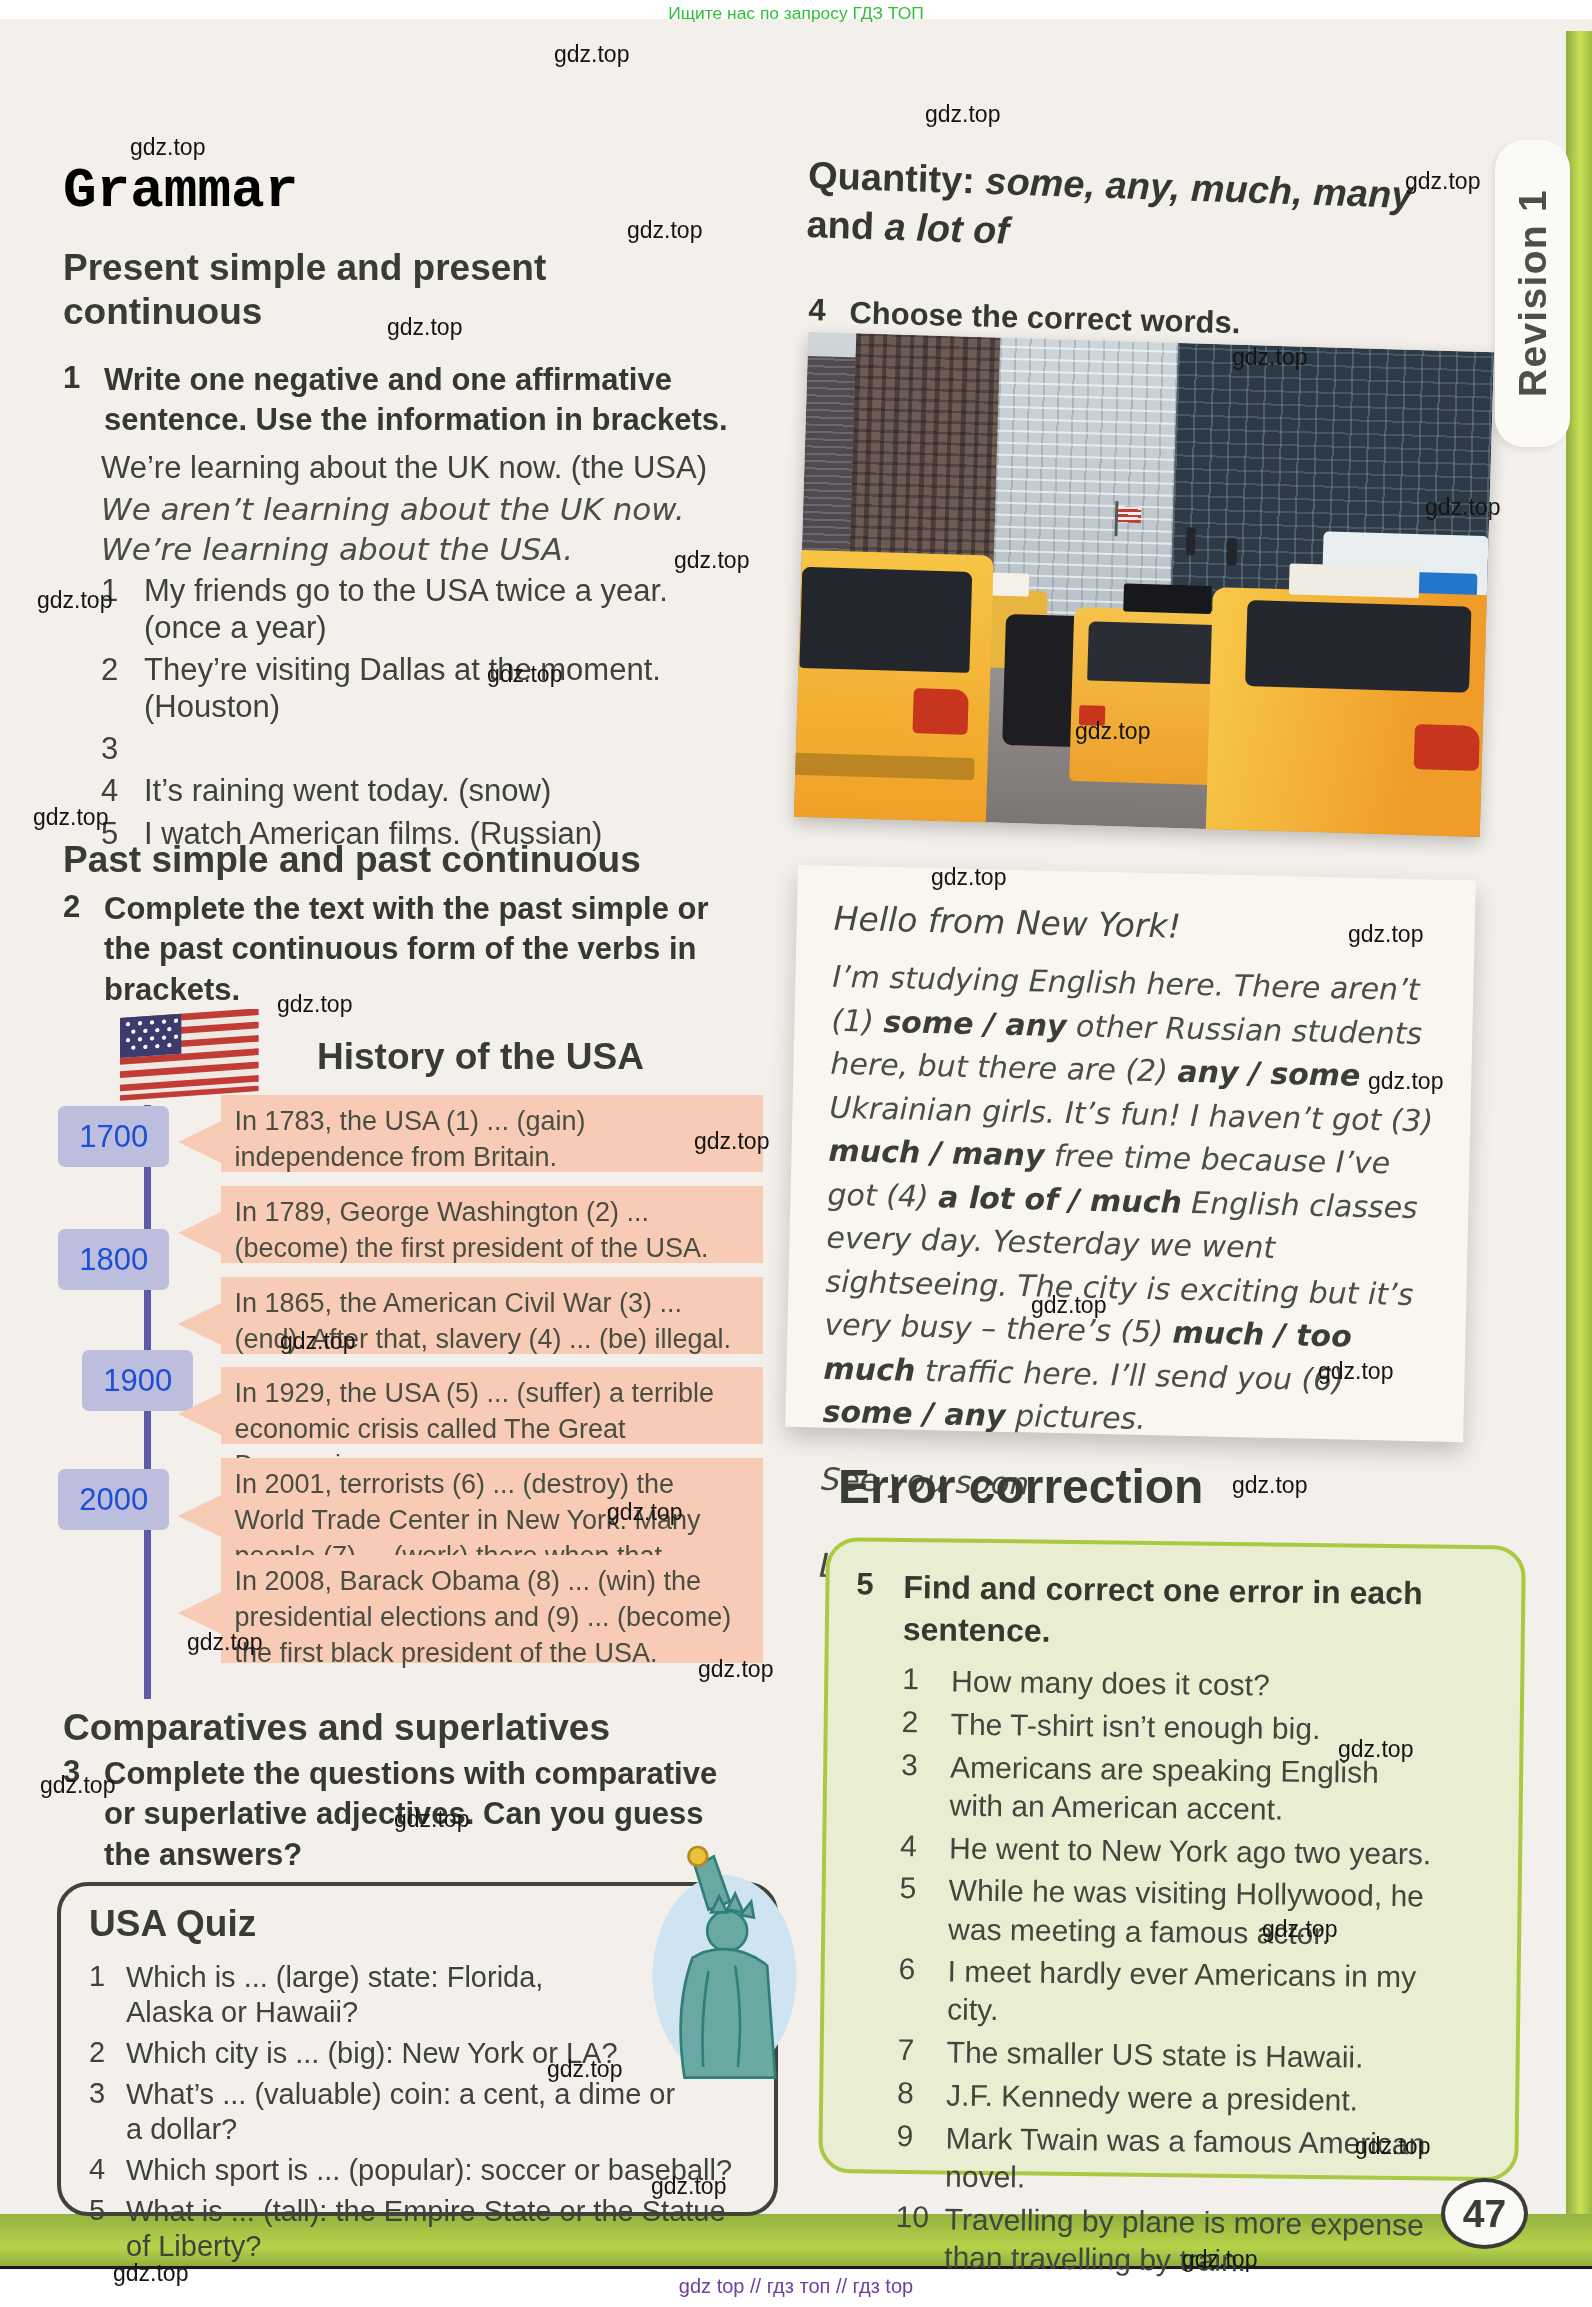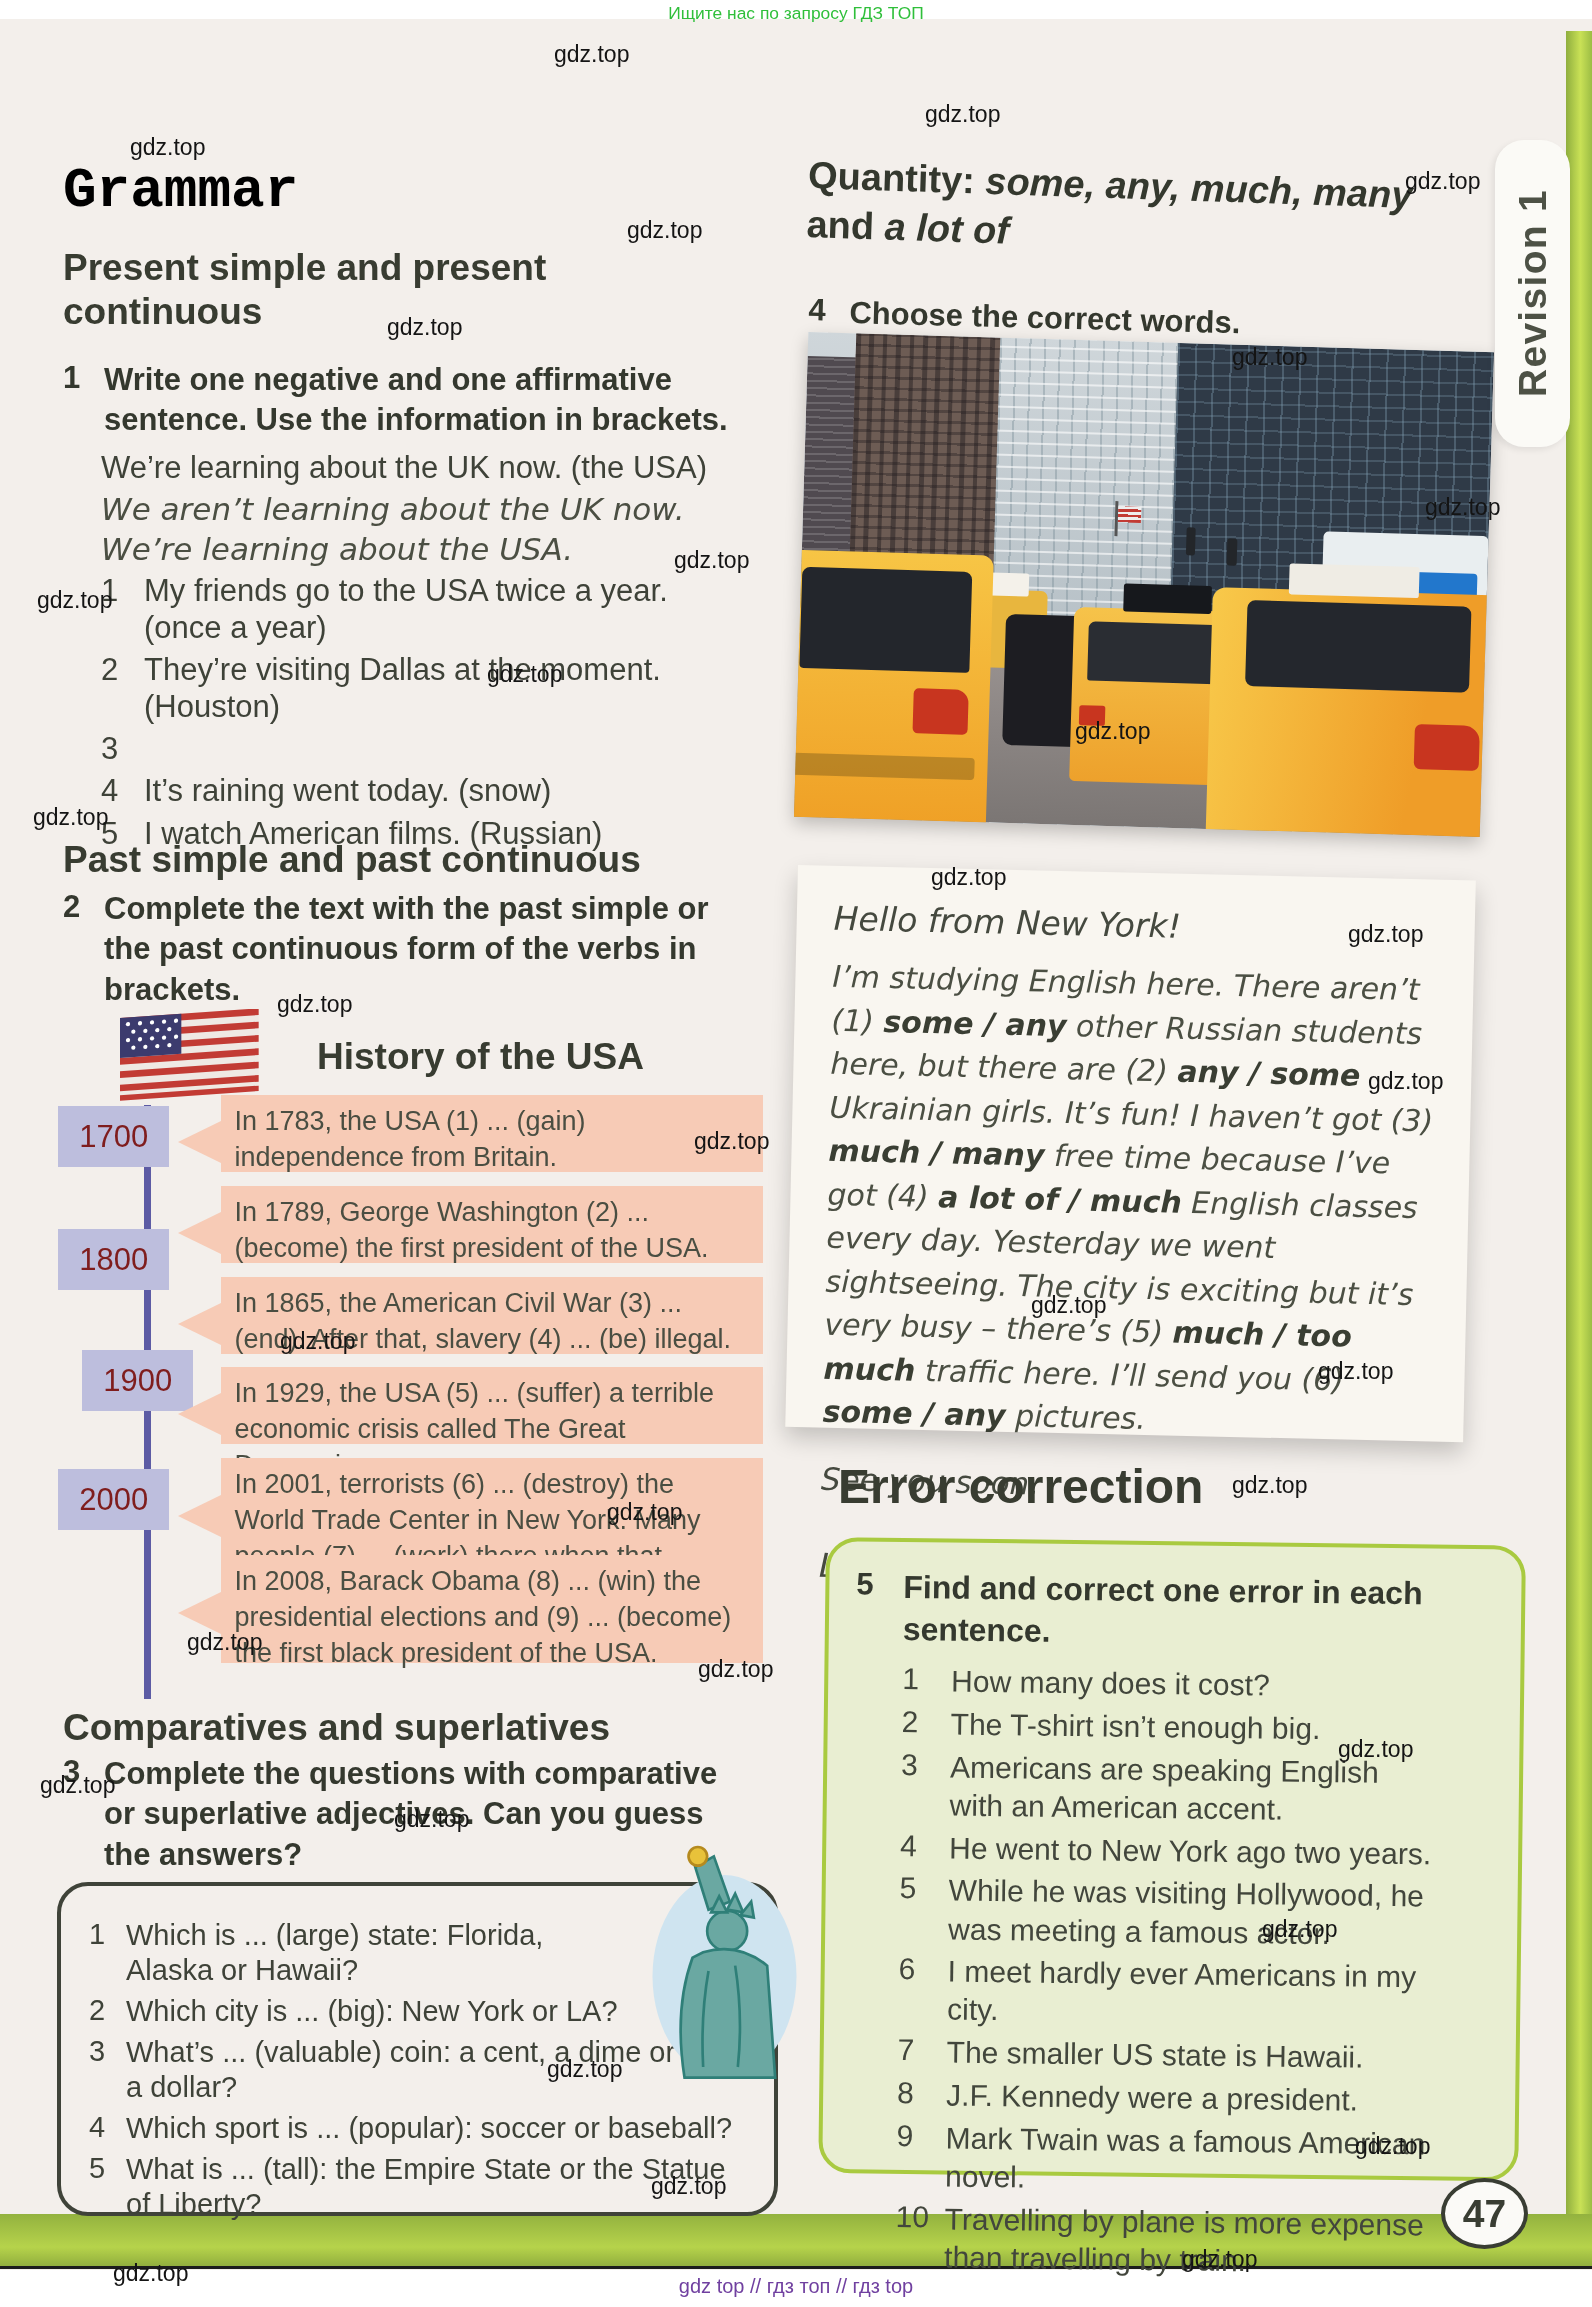--- a/index.html
+++ b/index.html
@@ -35,21 +35,21 @@
   .hand{font-family:"DejaVu Sans",sans-serif;font-style:italic;font-size:31px;
         line-height:1.3;color:#4b4f43;}
   .pre{white-space:pre-line;}
   .lcol{display:flex;flex-direction:column;gap:6px;}
   .lrow{display:flex;}
   .lnum{width:43px;flex:none;font-size:31px;color:#3e4238;}
   .ltext{font-size:31px;line-height:1.18;color:#3e4238;}
   
   .tl-line{background:#5c5ba4;width:7.3px;}
   .tl-year{position:absolute;left:1.3px;width:111px;height:61px;background:#bdbedd;
-      color:#7f1d1d;font-size:31px;display:flex;align-items:center;justify-content:center;}
+      color:#1d4ed8;font-size:31px;display:flex;align-items:center;justify-content:center;border-radius:7px;}
   .tl-box{position:absolute;left:164px;width:542px;background:#f7cbb6;color:#4a4e42;
       font-size:27px;line-height:1.33;padding:8.7px 13.4px;box-sizing:border-box;}
   .tl-box::before{content:"";position:absolute;left:-43px;top:34%;width:0;height:0;
       border:21.4px solid transparent;border-right:43px solid #f7cbb6;border-left:0;}
   .tl-title{position:absolute;font-weight:bold;font-size:37px;color:#383c31;}
   
   #quiz-box{left:57px;top:1882px;width:721px;height:334px;border:4px solid #3f4339;
       border-radius:31px;box-sizing:border-box;padding:17.4px 16px 12px 28px;}
   .qz-title{font-weight:bold;font-size:37px;color:#383c31;}
   .qz-items{display:flex;flex-direction:column;gap:5.3px;margin-top:14.7px;}
@@ -215,20 +215,21 @@
         <path d="M70 96 Q64 130 66 168" fill="none"></path>
         <path d="M90 92 Q96 130 92 168" fill="none"></path>
       </g>
       <g fill="#6aa8a2" stroke="#2f7f78" stroke-width="2">
         <path d="M72 52 L78 40 L84 52 Z"></path>
           <path d="M84 50 L90 38 L96 52 Z"></path>
           <path d="M94 54 L102 44 L104 56 Z"></path>
       </g>
       <circle cx="62" cy="10" r="7" fill="#e8c23a" stroke="#b58a1e" stroke-width="2"></circle>
     </svg>
+    <div class="qz-title">USA Quiz</div>
     <div class="qz-items">
       <div class="lrow">
         <span class="qz-num">1</span>
         <span class="qz-text pre">Which is ... (large) state: Florida,
 Alaska or Hawaii?</span>
       </div>
       <div class="lrow">
         <span class="qz-num">2</span>
         <span class="qz-text pre">Which city is ... (big): New York or LA?</span>
       </div>

